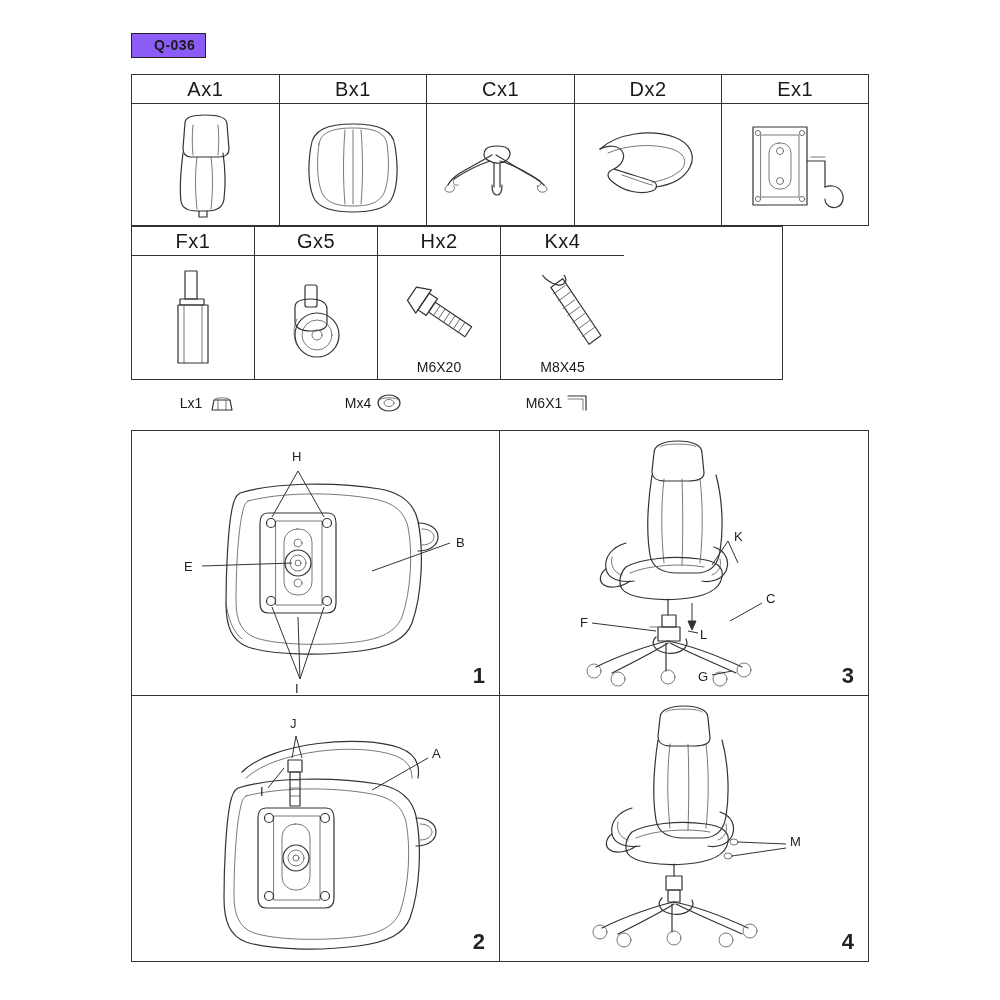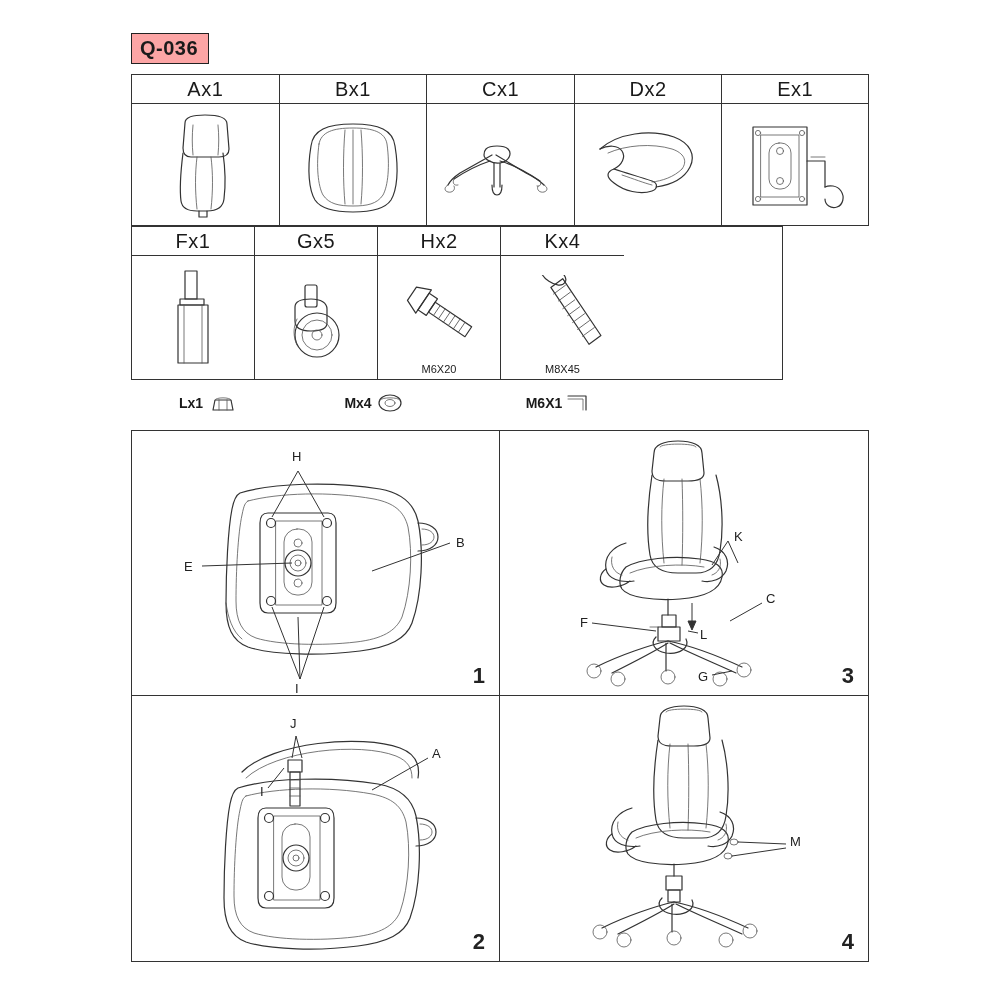--- a/index.html
+++ b/index.html
@@ -22,25 +22,25 @@
     width: 1000px;
     height: 1000px;
   }
 
   
   .model-badge {
     position: absolute;
     left: 131px;
     top: 33px;
     border: 1.6px solid #222;
-    padding: 4px 10px 5px 8px;
-    font-size: 20px;
+    padding: 4px 10px 5px 22px;
+    font-size: 14px;
     font-weight: bold;
     letter-spacing: 0.5px;
-    background: #fca5a5;
+    background: #8b5cf6;
     line-height: 1;
   }
 
   
   .parts-table {
     position: absolute;
     border: 1.4px solid #333;
     box-sizing: border-box;
     display: flex;
     background: #fff;
@@ -74,39 +74,38 @@
     align-items: center;
     justify-content: center;
   }
   .part-body svg { display: block; }
   .part-spec {
     position: absolute;
     bottom: 4px;
     left: 0;
     width: 100%;
     text-align: center;
-    font-size: 11px;
+    font-size: 14px;
   }
 
   
   #hardware-strip {
     position: absolute;
     left: 131px;
     top: 385px;
     width: 738px;
     height: 36px;
     display: flex;
     align-items: center;
   }
   .hw-item {
     display: flex;
     align-items: center;
     justify-content: center;
     font-size: 14px;
-    font-weight: bold;
   }
   .hw-label { white-space: nowrap; }
 
   
   #steps {
     position: absolute;
     left: 131px;
     top: 430px;
     width: 738px;
     height: 532px;

